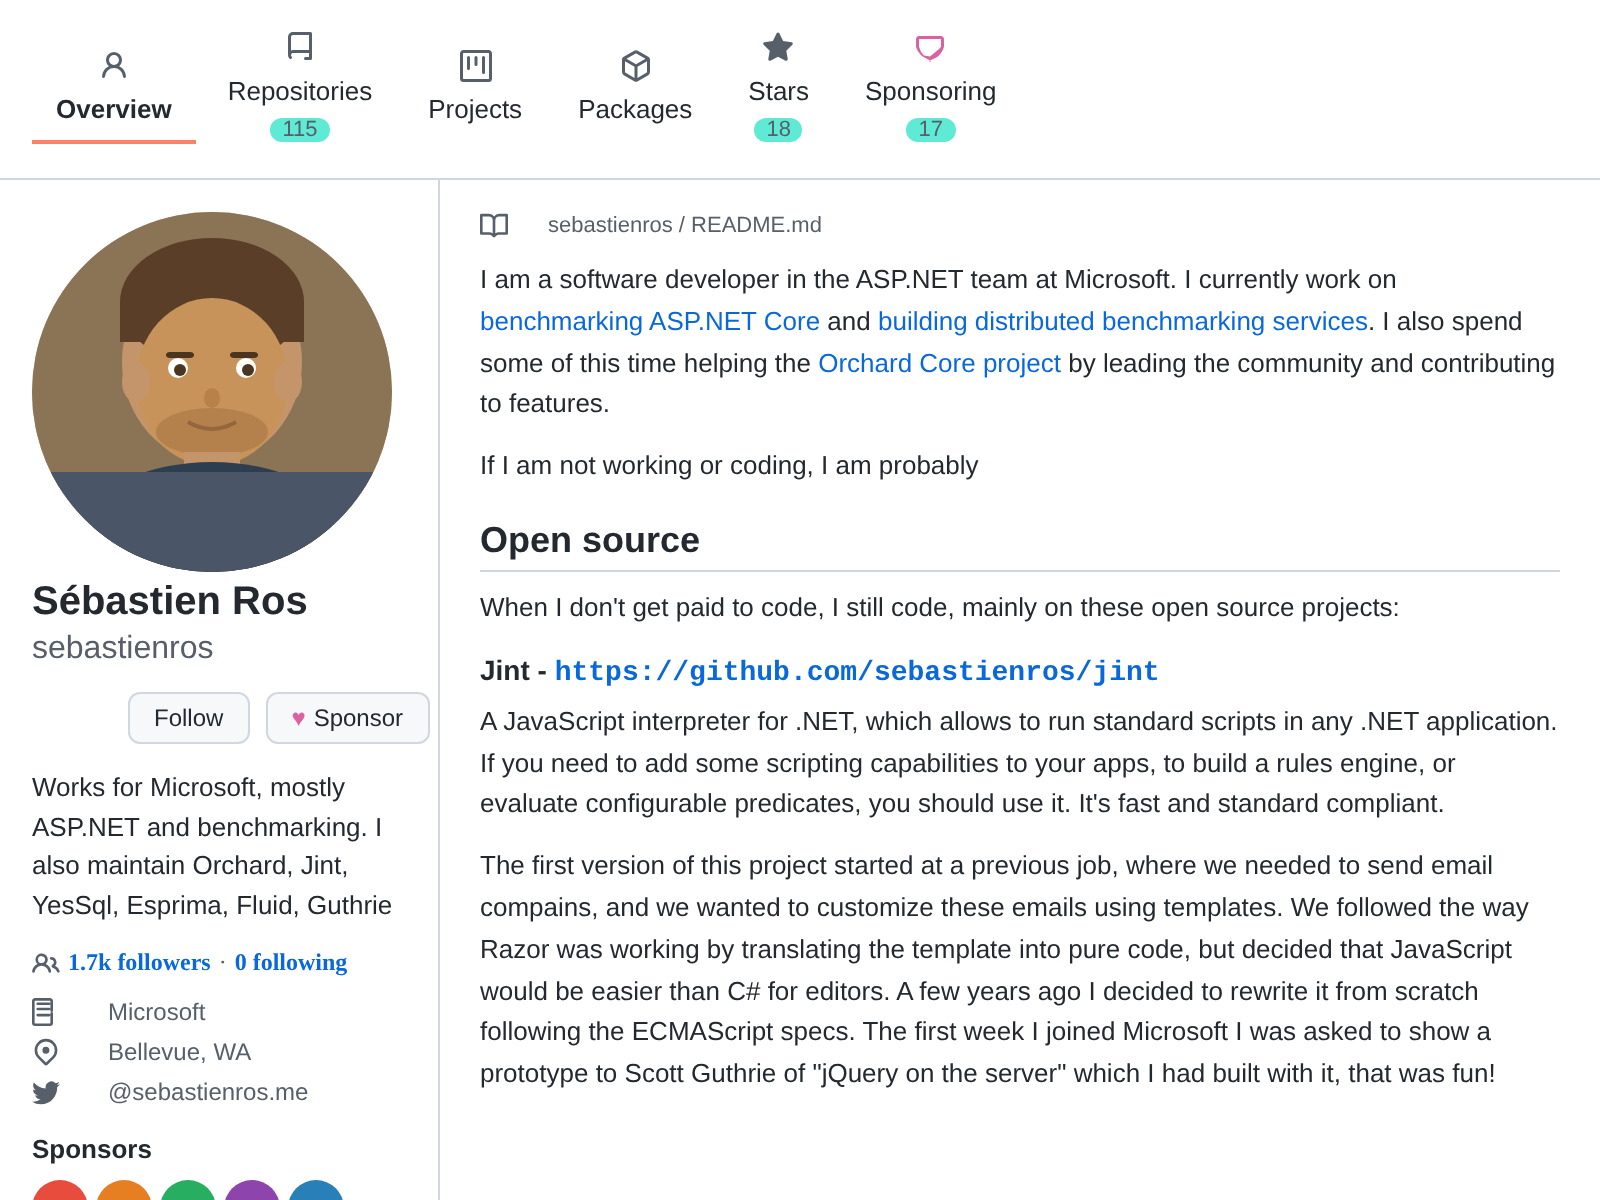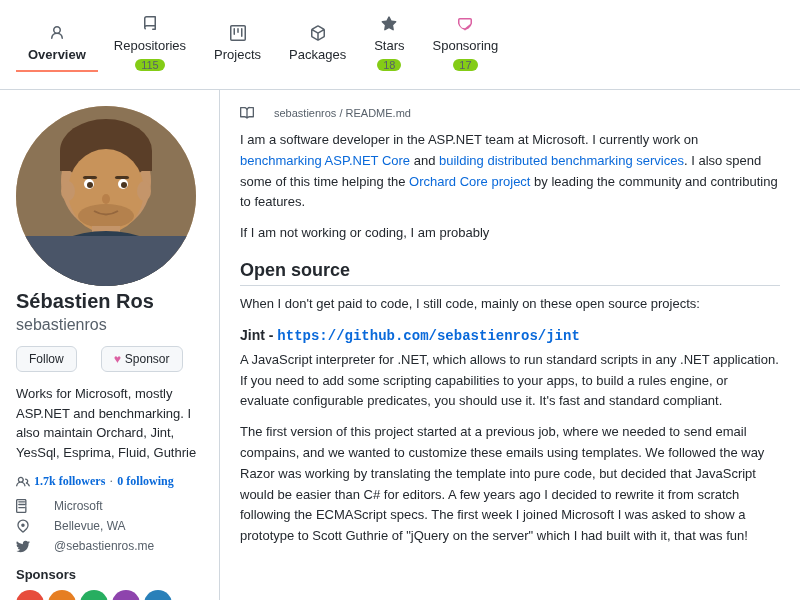--- a/index.html
+++ b/index.html
@@ -32,21 +32,21 @@
       cursor: pointer;
       border-bottom: 2px solid transparent;
       font-weight: 500;
       flex-direction: column;
     }
     .nav-tab.active {
       border-bottom: 2px solid #fd8166;
       font-weight: 600;
     }
     .nav-tab .badge {
-      background: #84cc16;
+      background: #5eead4;
       border-radius: 20px;
       padding: 0 6px;
       font-size: 11px;
       font-weight: 500;
       color: #57606a;
     }
     .nav-tab svg {
       width: 16px; height: 16px;
       fill: #57606a;
     }
@@ -80,22 +80,23 @@
       margin-bottom: 2px;
     }
     .user-login {
       font-size: 16px;
       color: #57606a;
       font-weight: 300;
       margin-bottom: 12px;
     }
     .action-buttons {
       display: flex;
-      gap: 24px;
+      gap: 8px;
       margin-bottom: 12px;
+      margin-left: 48px;
     }
     .btn {
       padding: 5px 12px;
       font-size: 12px;
       border-radius: 6px;
       cursor: pointer;
       border: 1px solid #d0d7de;
       background: #f6f8fa;
       color: #24292f;
       font-weight: 500;

